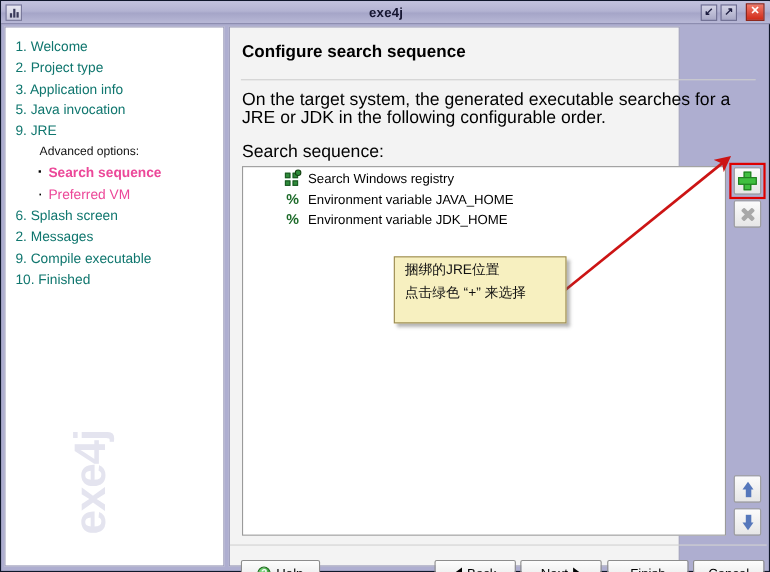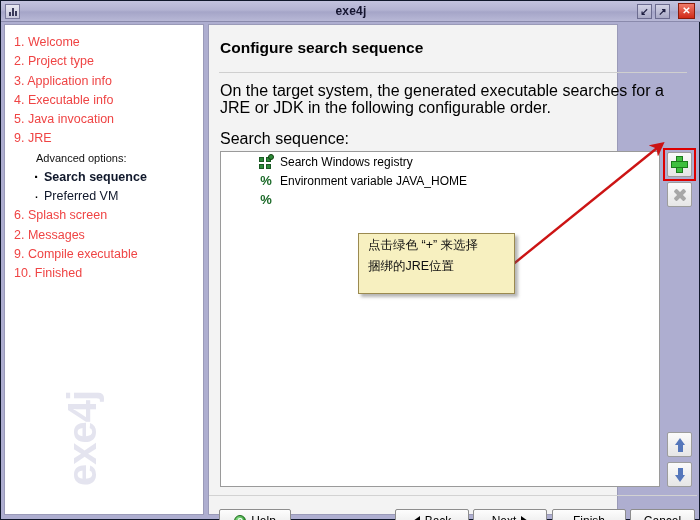--- a/index.html
+++ b/index.html
@@ -66,29 +66,29 @@
   #sidebar {
     position: absolute; left: 3px; top: 23px;
     width: 200px; height: 491px;
     background: #ffffff;
     border: 1px solid #9a9ab8;
     box-sizing: border-box;
     overflow: hidden;
   }
   #nav { position: absolute; left: 9px; top: 8px; width: 185px; }
   .nav-item {
-    font-size: 12.5px; color: #ef4444;
+    font-size: 12.5px; color: #0f766e;
     line-height: 19.3px; white-space: nowrap;
   }
   .nav-sub-head {
     font-size: 11px; color: #111111;
     line-height: 19px; padding-left: 22px;
   }
   .nav-sub {
-    font-size: 12.5px; color: #0f172a;
+    font-size: 12.5px; color: #ec4899;
     line-height: 19.3px; padding-left: 30px;
     position: relative;
   }
   .nav-sub::before {
     content: "\00B7";
     position: absolute; left: 20px; top: -1px;
     font-size: 15px; color: #000;
   }
   .nav-sub.selected { font-weight: bold; }
 
@@ -320,21 +320,20 @@
     <div class="tb-btn" id="tb-min">↙</div>
     <div class="tb-btn" id="tb-max">↗</div>
     <div class="tb-btn" id="tb-close">✕</div>
   </div>
 
   <div id="sidebar">
     <div id="nav">
       <div class="nav-item">1. Welcome</div>
       <div class="nav-item">2. Project type</div>
       <div class="nav-item">3. Application info</div>
-      <div class="nav-item">4. Executable info</div>
       <div class="nav-item">5. Java invocation</div>
       <div class="nav-item">9. JRE</div>
 
       <div class="nav-sub-head">Advanced options:</div>
       <div class="nav-sub selected">Search sequence</div>
       <div class="nav-sub">Preferred VM</div>
 
       <div class="nav-item">6. Splash screen</div>
       <div class="nav-item">2. Messages</div>
       <div class="nav-item">9. Compile executable</div>
@@ -363,20 +362,21 @@
             <i></i>
         </span>
         <span>Search Windows registry</span>
       </div>
       <div class="list-row">
         <span class="li-icon ico-percent">%</span>
         <span>Environment variable JAVA_HOME</span>
       </div>
       <div class="list-row">
         <span class="li-icon ico-percent">%</span>
+        <span>Environment variable JDK_HOME</span>
       </div>
     </div>
 
     <div class="side-btn" id="btn-add">
       <span class="plus-glyph">
           <span></span>
           <span></span>
         </span>
     </div>
     <div class="side-btn" id="btn-remove">
@@ -425,18 +425,18 @@
   <svg id="annot-svg" viewBox="0 0 700 520">
     <defs>
       <marker id="redhead" markerWidth="6" markerHeight="6" refX="4.6" refY="3" orient="auto" markerUnits="strokeWidth">
         <path d="M0,0 L6,3 L0,6 L1.6,3 Z" fill="#cc1414"></path>
       </marker>
     </defs>
     <line x1="505" y1="269" x2="661" y2="143" stroke="#cc1414" stroke-width="2.4" marker-end="url(#redhead)"></line>
   </svg>
 
   <div id="callout">
+    <div>捆绑的JRE位置</div>
     <div>点击绿色 “+” 来选择</div>
-    <div>捆绑的JRE位置</div>
   </div>
 
   <div id="statusgrip"></div>
 </div>
 
 </body></html>

